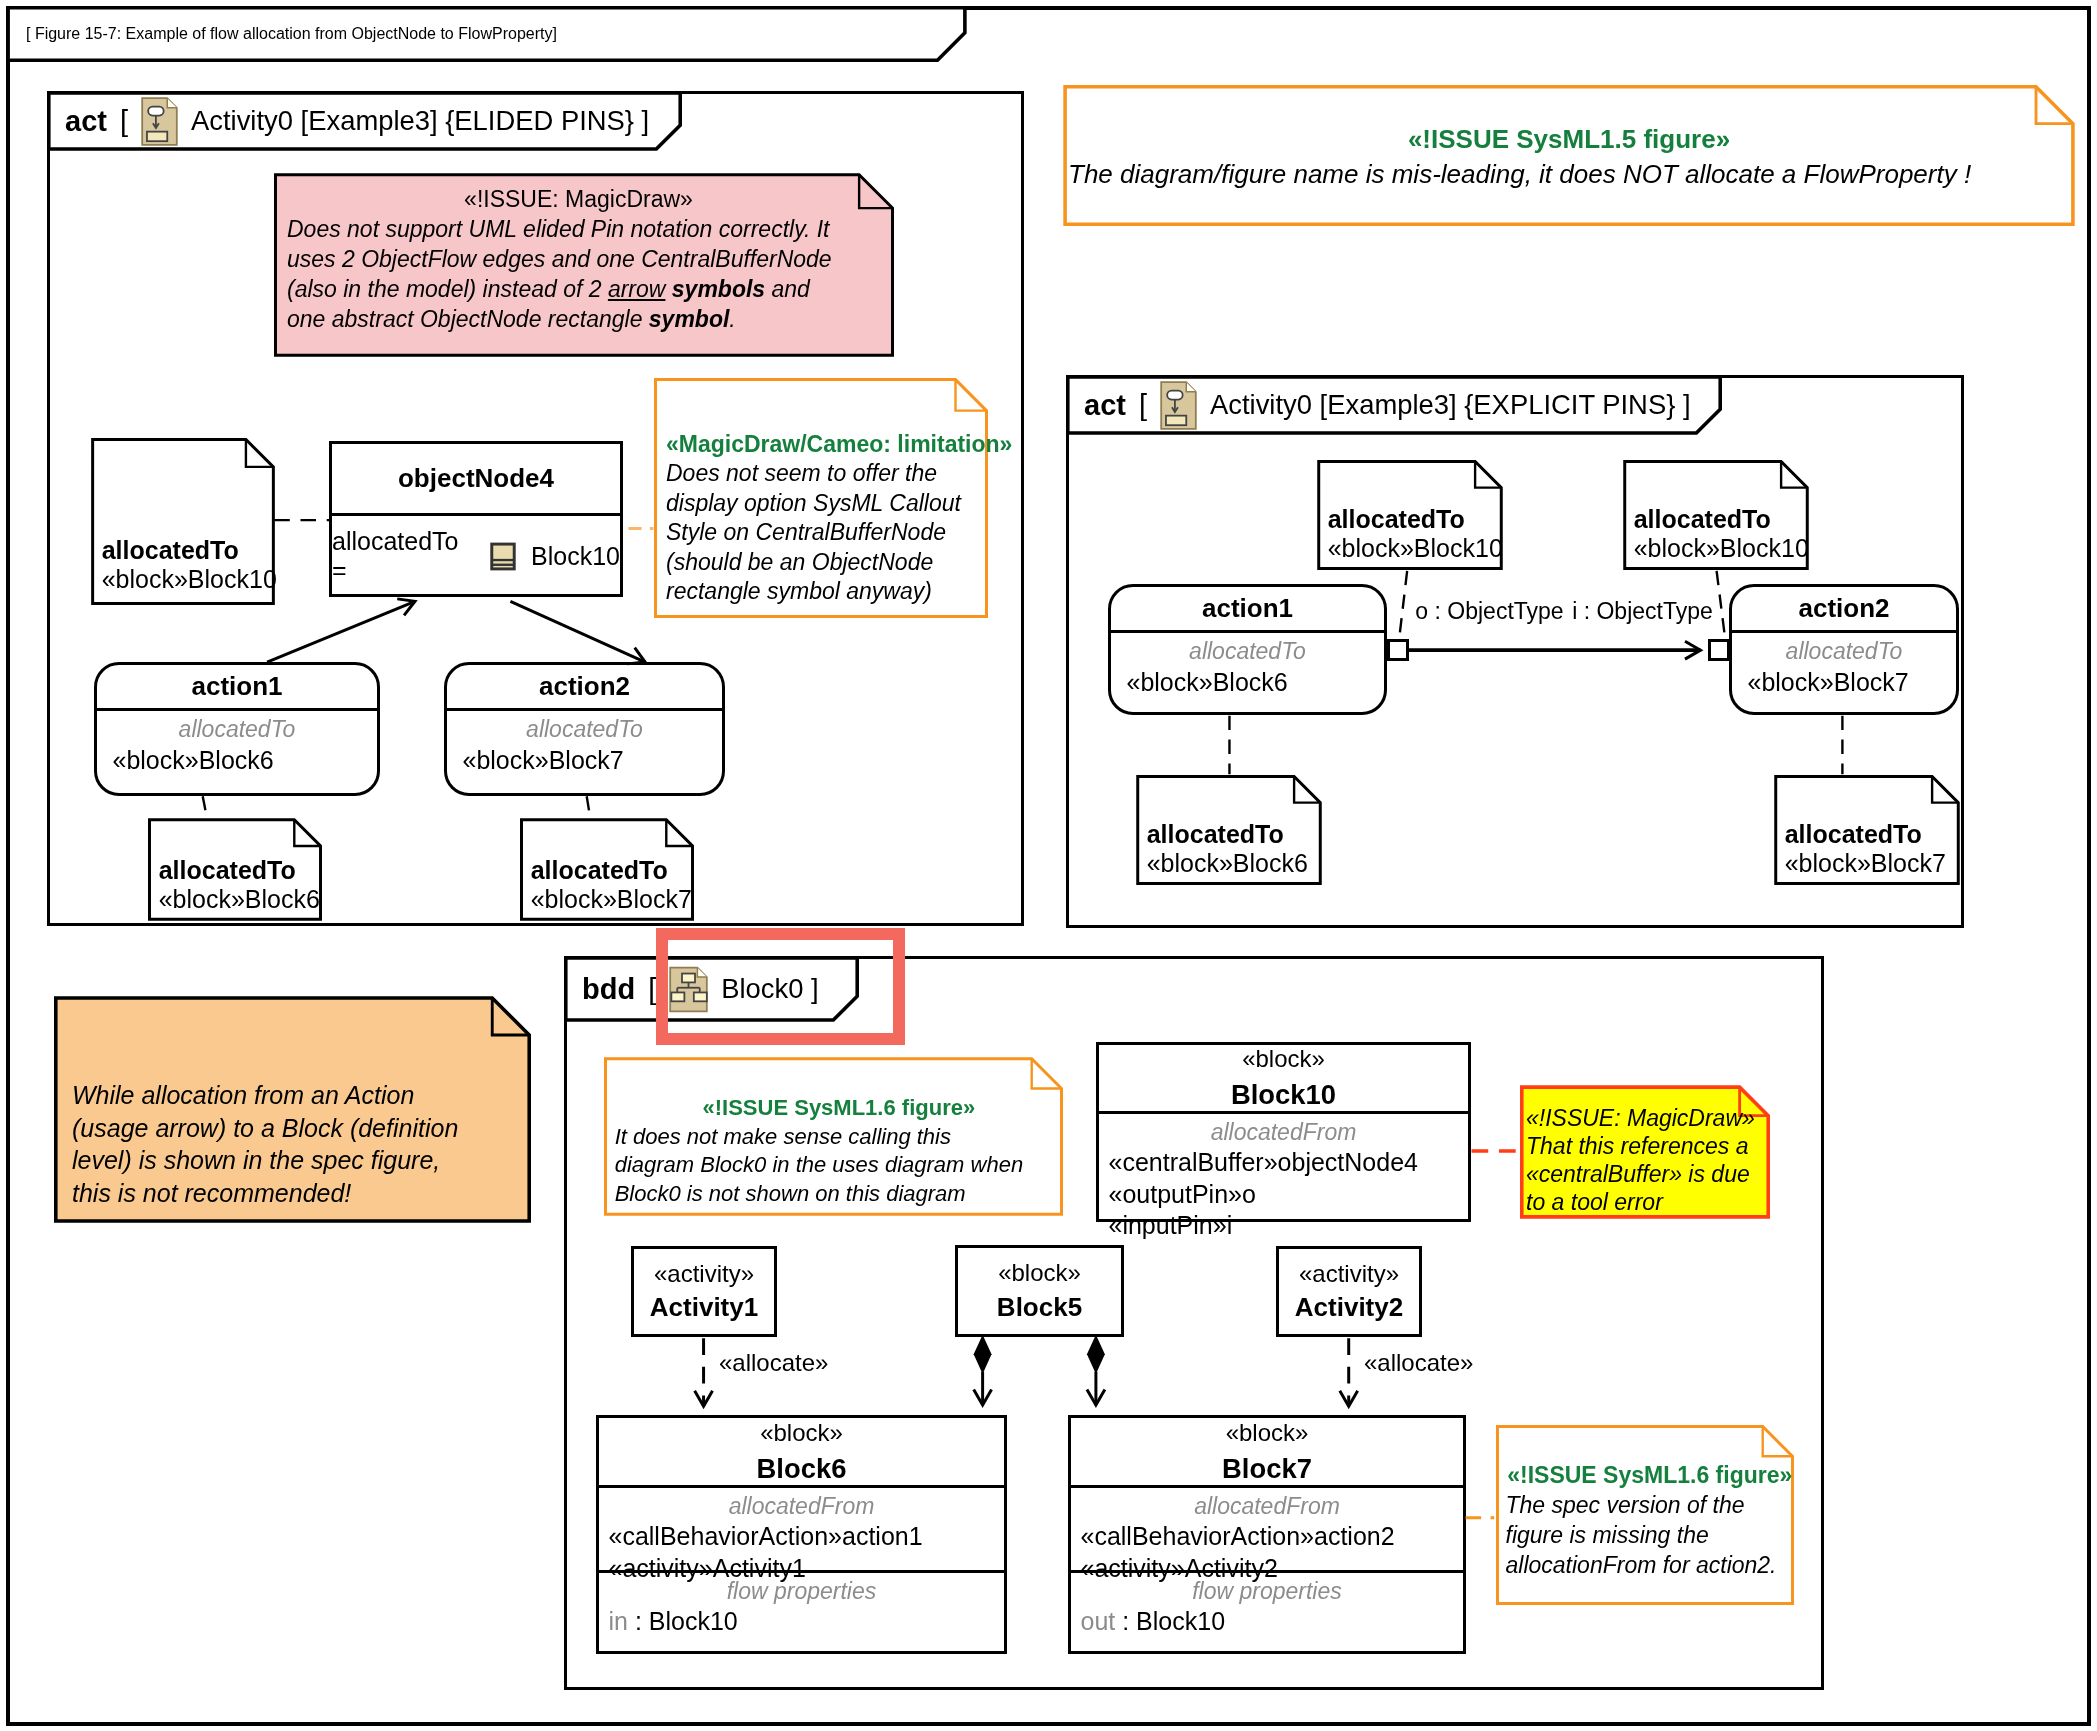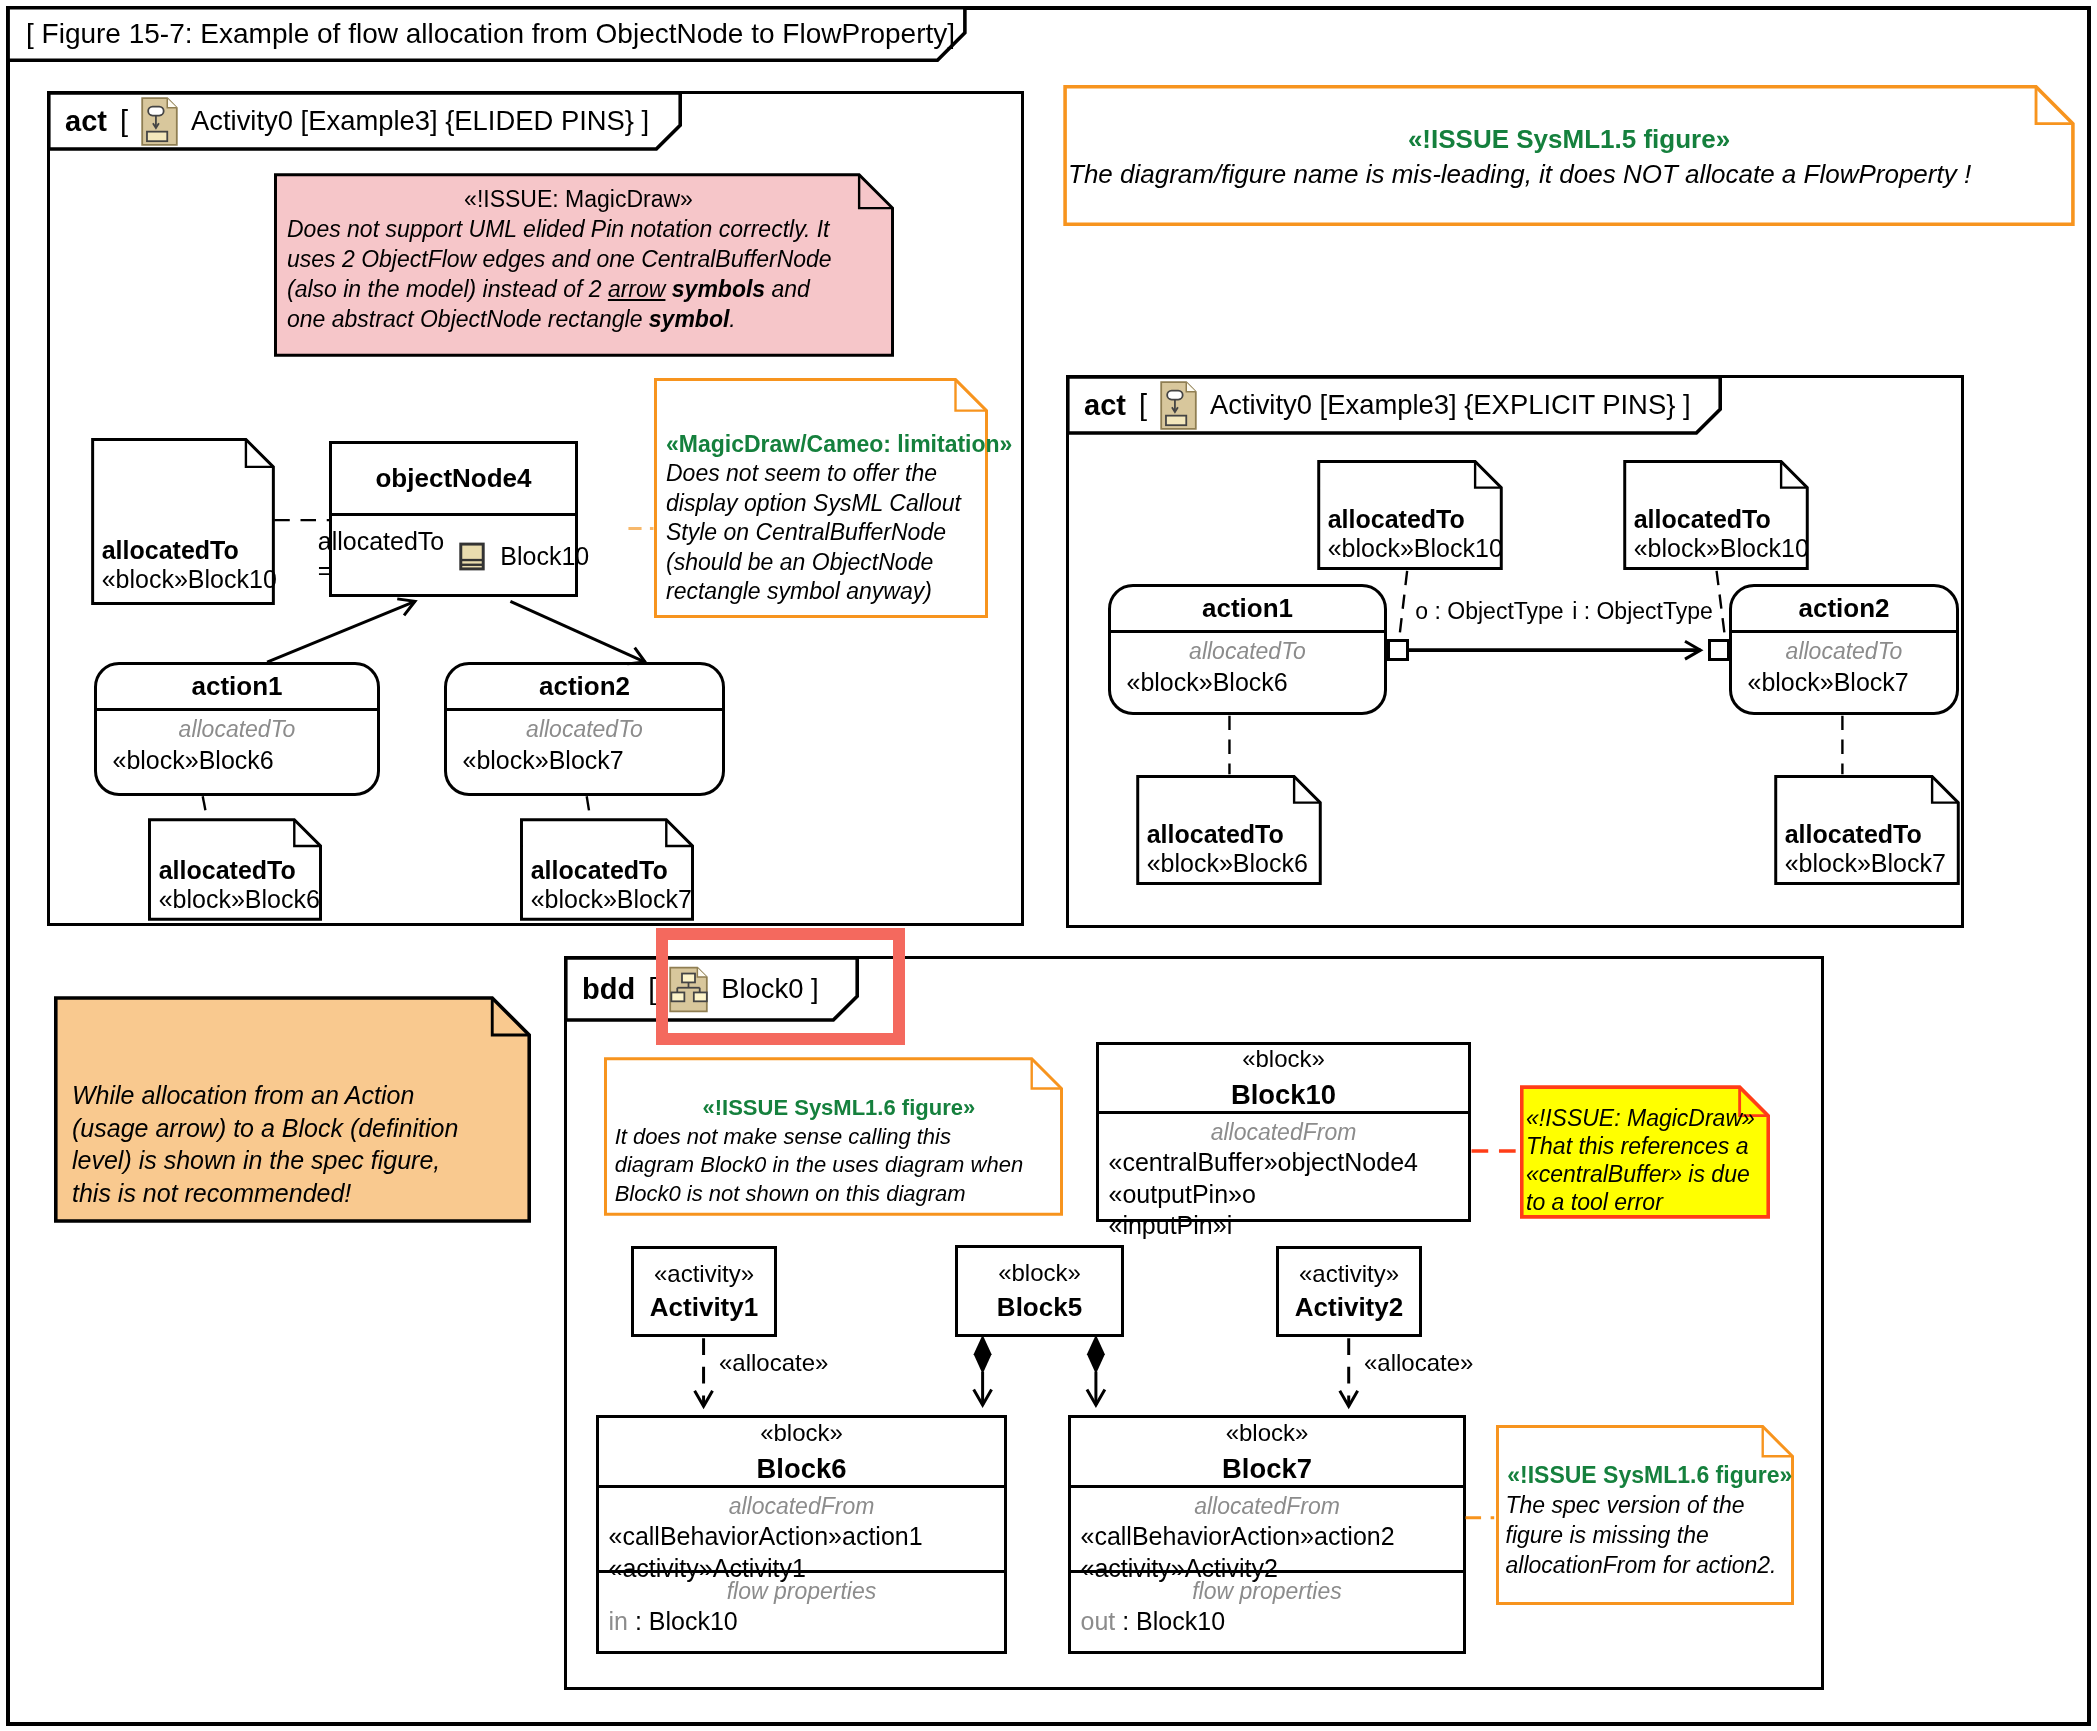--- a/index.html
+++ b/index.html
@@ -44,21 +44,21 @@
 
 <div id="canvas">
 
   <div class="abs" style="inset:6px;border:4.8px solid #000;"></div>
 
   <div class="shape" style="left:6px;top:6px;width:961px;height:56px;--fill:#fff;--stroke:#000;--sw:6;--fold:46;">
       <svg class="deco" viewBox="0 0 1612 94">
         <path d="M 3 3 L 1609 3 L 1609 45 L 1563 91 L 3 91 Z" fill="#fff" stroke="#000" stroke-width="6"></path>
       </svg>
     <div class="content" style="display:flex;align-items:center;padding-left:20px;">
-      <span style="font-size:28px;white-space:nowrap;">[ Figure 15-7: Example of flow allocation from ObjectNode to FlowProperty]</span>
+      <span style="font-size:16px;white-space:nowrap;">[ Figure 15-7: Example of flow allocation from ObjectNode to FlowProperty]</span>
     </div>
   </div>
 
   <div class="frame" style="left:47px;top:91px;width:977px;height:835px;"></div>
 
   <div class="shape" style="left:47px;top:91px;width:635px;height:60px;--fill:#fff;--stroke:#000;--sw:6;--fold:40;">
       <svg class="deco" viewBox="0 0 1064 100">
         <path d="M 3 3 L 1061 3 L 1061 57 L 1021 97 L 3 97 Z" fill="#fff" stroke="#000" stroke-width="6"></path>
       </svg>
     <div class="content tabbar">
@@ -96,21 +96,21 @@
       <svg class="deco" viewBox="0 0 308 280">
         <path d="M 2.5 2.5 L 259.5 2.5 L 305.5 48.5 L 305.5 277.5 L 2.5 277.5 Z" fill="#fff" stroke="#000" stroke-width="5"></path>
         <path d="M 259.5 2.5 L 259.5 48.5 L 305.5 48.5" fill="none" stroke="#000" stroke-width="4"></path>
       </svg>
     <div class="content">
       <div class="callout-title">allocatedTo</div>
       <div class="callout-body">«block»Block10</div>
     </div>
   </div>
 
-  <div class="box" style="left:329px;top:441px;width:249px;height:156px;">
+  <div class="box" style="left:329px;top:441px;width:294px;height:156px;">
     <div class="on-header">objectNode4</div>
     <div class="on-row">
       <span>allocatedTo = </span>
       <span style="display:inline-flex;">
         <svg width="26" height="29" viewBox="0 0 44 48">
           <rect x="3" y="3" width="38" height="42" fill="#E9DCAE" stroke="#333" stroke-width="5"></rect>
           <line x1="3" y1="30" x2="41" y2="30" stroke="#333" stroke-width="4"></line>
           <line x1="3" y1="38" x2="41" y2="38" stroke="#333" stroke-width="4"></line>
         </svg>
       </span>

